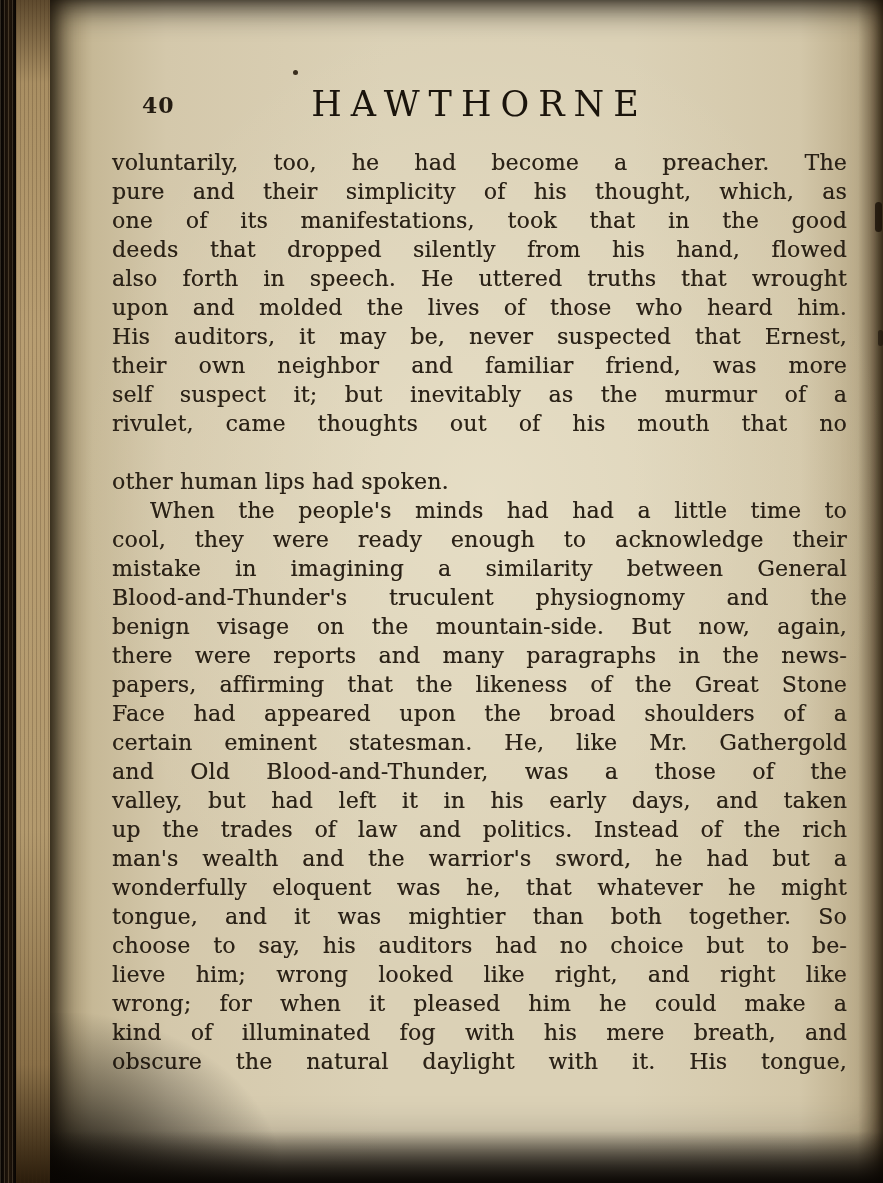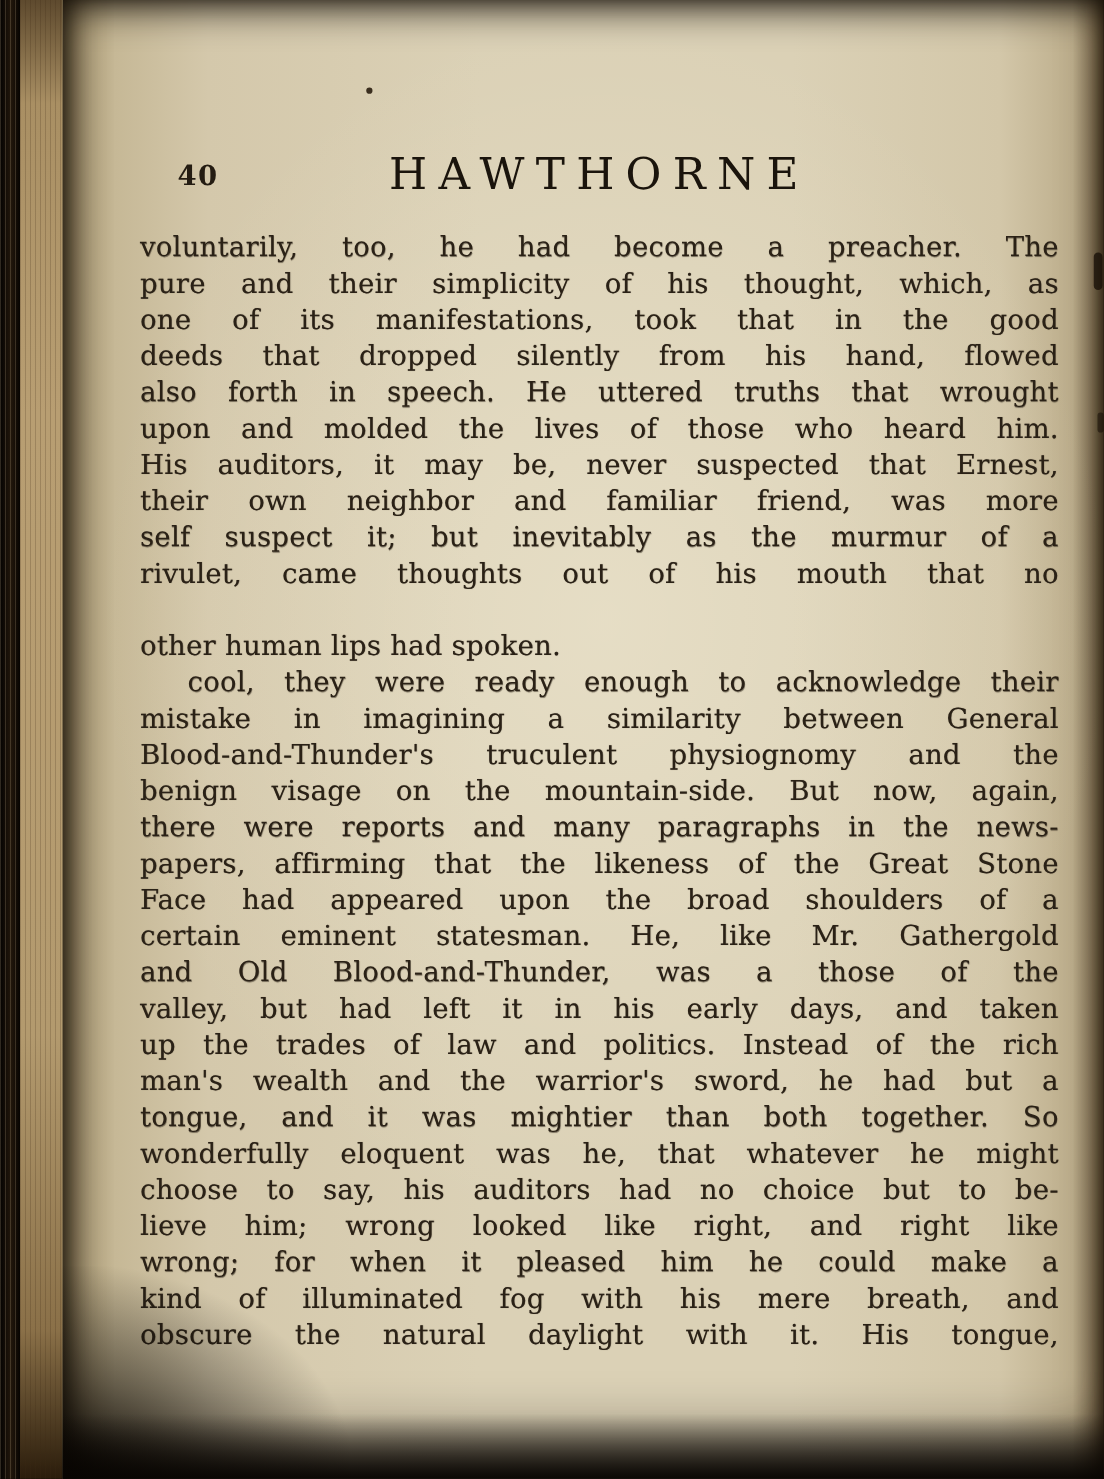--- a/index.html
+++ b/index.html
@@ -95,21 +95,21 @@
     border-radius: 3px;
     background: rgba(25,16,8,0.6);
   }
   
   .content {
     position: absolute;
     left: 62px; right: 36px; top: 0;
   }
   .page-header {
     position: relative;
-    margin-top: 120px;
+    margin-top: 84px;
     height: 40px;
   }
   .page-num {
     position: absolute;
     left: 30px; top: 8px;
     font-size: 22px;
     font-weight: bold;
     letter-spacing: 1px;
     color: #241c12;
   }
@@ -166,34 +166,35 @@
             <div class="line">deeds that dropped silently from his hand, flowed</div>
             <div class="line">also forth in speech. He uttered truths that wrought</div>
             <div class="line">upon and molded the lives of those who heard him.</div>
             <div class="line">His auditors, it may be, never suspected that Ernest,</div>
             <div class="line">their own neighbor and familiar friend, was more</div>
             <div class="line">self suspect it; but inevitably as the murmur of a</div>
             <div class="line">rivulet, came thoughts out of his mouth that no</div>
             <div class="line">other human lips had spoken.</div>
           </div>
         <div class="para indent">
+            <div class="line">When the people's minds had had a little time to</div>
             <div class="line">cool, they were ready enough to acknowledge their</div>
             <div class="line">mistake in imagining a similarity between General</div>
             <div class="line">Blood-and-Thunder's truculent physiognomy and the</div>
             <div class="line">benign visage on the mountain-side. But now, again,</div>
             <div class="line">there were reports and many paragraphs in the news-</div>
             <div class="line">papers, affirming that the likeness of the Great Stone</div>
             <div class="line">Face had appeared upon the broad shoulders of a</div>
             <div class="line">certain eminent statesman. He, like Mr. Gathergold</div>
             <div class="line">and Old Blood-and-Thunder, was a those of the</div>
             <div class="line">valley, but had left it in his early days, and taken</div>
             <div class="line">up the trades of law and politics. Instead of the rich</div>
             <div class="line">man's wealth and the warrior's sword, he had but a</div>
+            <div class="line">wonderfully eloquent was he, that whatever he might</div>
             <div class="line">tongue, and it was mightier than both together. So</div>
-            <div class="line">wonderfully eloquent was he, that whatever he might</div>
             <div class="line">choose to say, his auditors had no choice but to be-</div>
             <div class="line">lieve him; wrong looked like right, and right like</div>
             <div class="line">wrong; for when it pleased him he could make a</div>
             <div class="line">kind of illuminated fog with his mere breath, and</div>
             <div class="line">obscure the natural daylight with it. His tongue,</div>
           </div>
       </div>
     </div>
 
     <div class="corner-shadow"></div>

